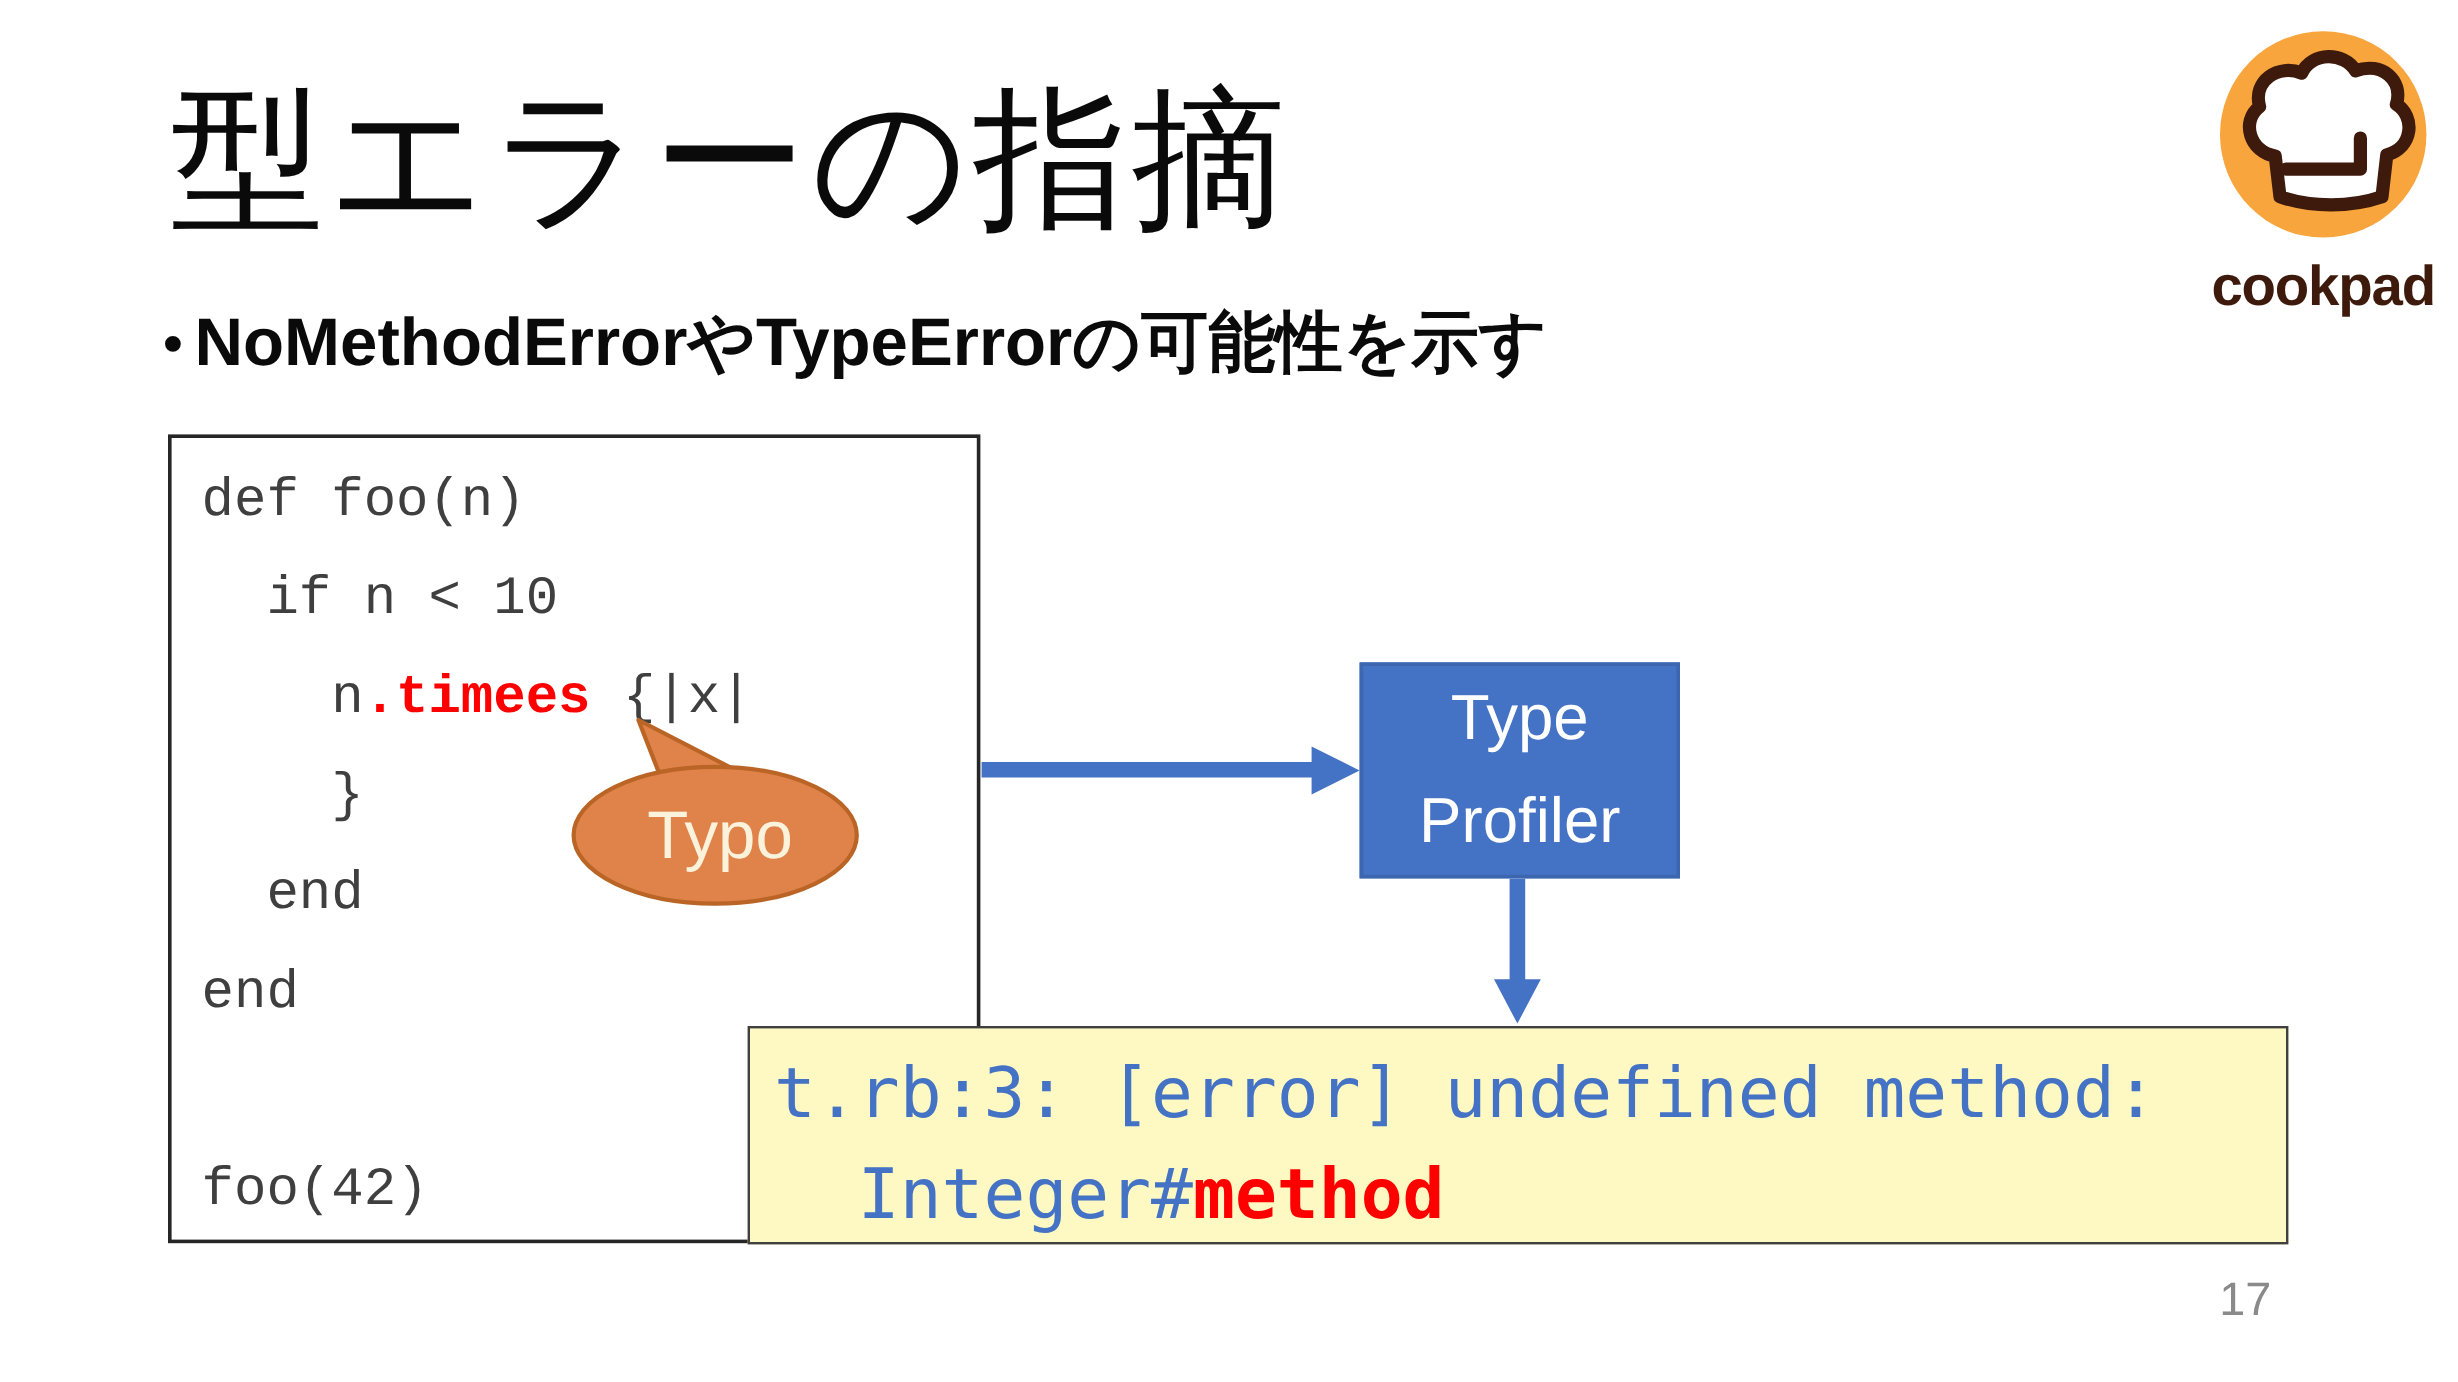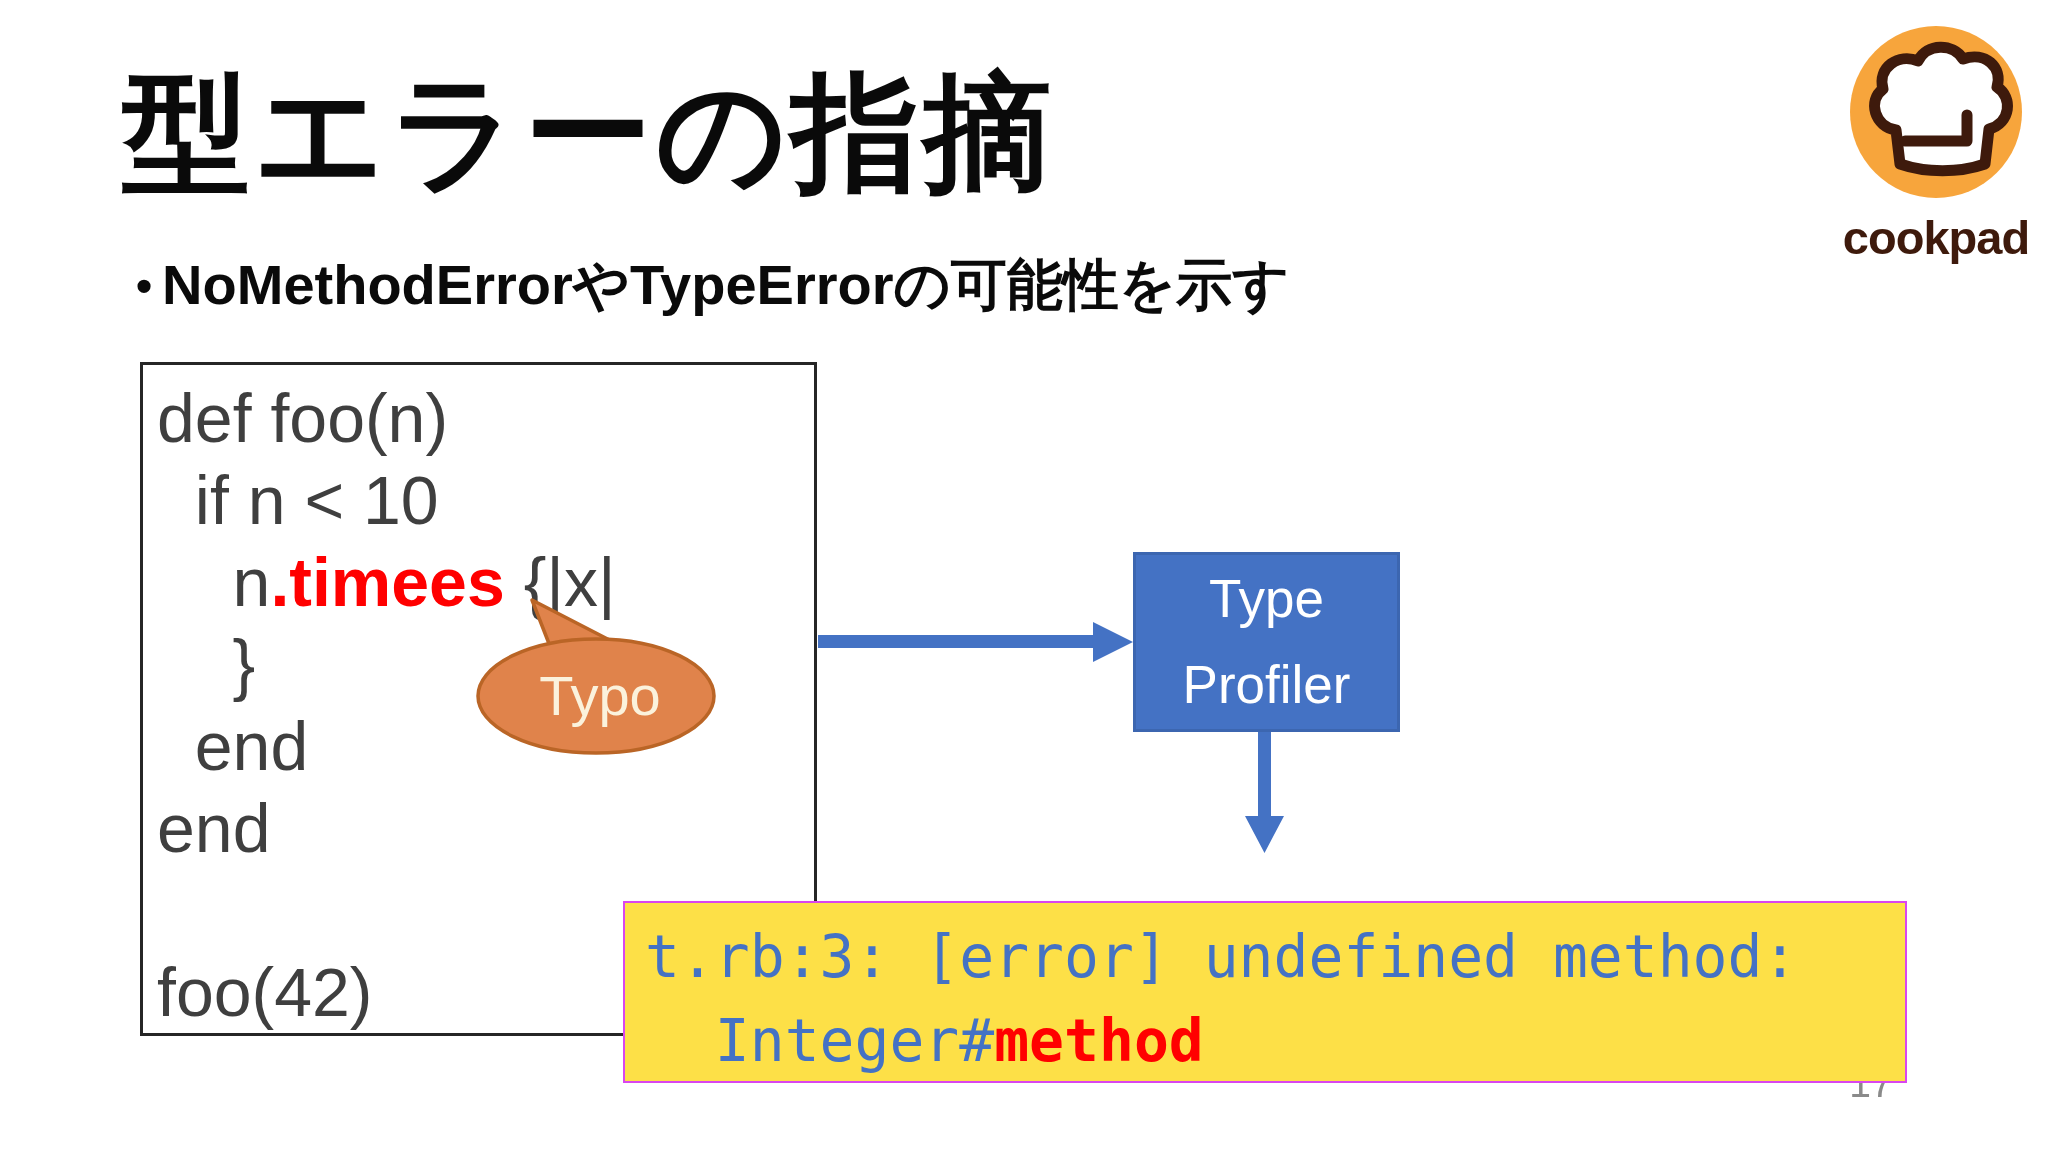--- a/index.html
+++ b/index.html
@@ -8,23 +8,23 @@
     width: 2048px;
     height: 1152px;
     background: #ffffff;
     overflow: hidden;
     font-family: "Liberation Sans", sans-serif;
   }
 
   
   .title {
     position: absolute;
-    left: 122px; top: 48px;
+    left: 142px; top: 48px;
     font-size: 128px;
-    font-weight: bold;
+    font-weight: normal;
     color: #0a0a0a;
     letter-spacing: 4px;
     white-space: nowrap;
   }
 
   
   .bullet-line {
     position: absolute;
     left: 136px; top: 248px;
     display: flex;
@@ -48,23 +48,23 @@
     position: absolute;
     left: 140px; top: 362px;
     width: 677px; height: 674px;
     box-sizing: border-box;
     border: 3px solid #262626;
     background: #ffffff;
     z-index: 1;
   }
   .code-pre {
     margin: 0;
-    padding: 12px 0 0 14px;
-    font-family: Liberation Sans, sans-serif;
-    font-size: 68px;
+    padding: 12px 0 0 25px;
+    font-family: Liberation Mono, monospace;
+    font-size: 45px;
     line-height: 82px;
     color: #3f3f3f;
   }
   .code-pre span { white-space: pre; }
   .typo-red { color: #ff0000; font-weight: bold; }
 
   
   .callout-svg {
     position: absolute;
     left: 455px; top: 585px;
@@ -104,25 +104,25 @@
   .profiler-label {
     color: #ffffff;
     font-size: 53px;
     line-height: 86px;
     width: 230px;
   }
 
   
   .output-box {
     position: absolute;
-    left: 623px; top: 901px;
+    left: 623px; top: 855px;
     width: 1284px; height: 182px;
     box-sizing: border-box;
-    background: #fde047;
-    border: 2px solid #d946ef;
+    background: #fef9c3;
+    border: 2px solid #404040;
     z-index: 3;
   }
   .output-pre {
     margin: 0;
     padding: 12px 0 0 20px;
     font-family: "DejaVu Sans Mono", monospace;
     font-size: 58px;
     line-height: 84px;
     color: #4472c4;
   }

